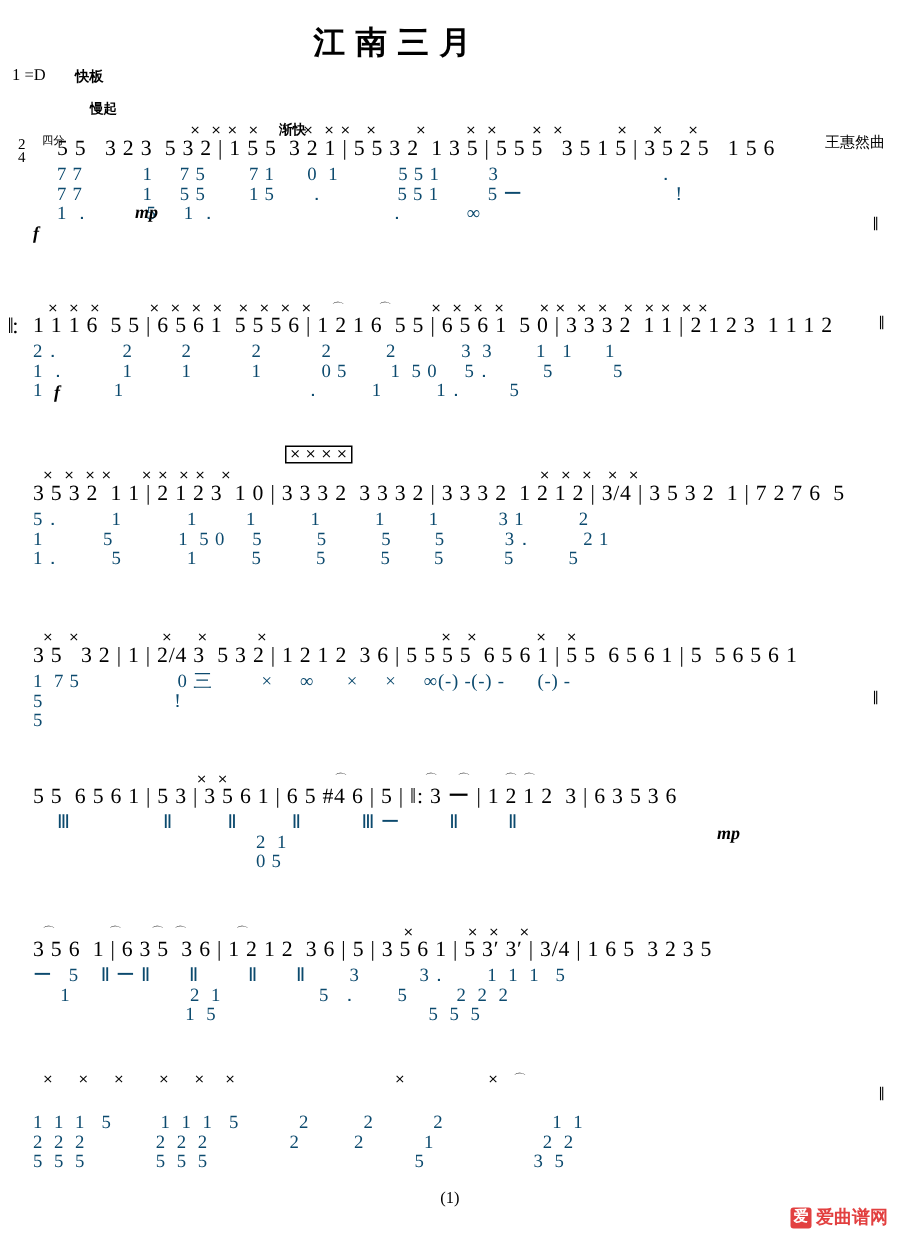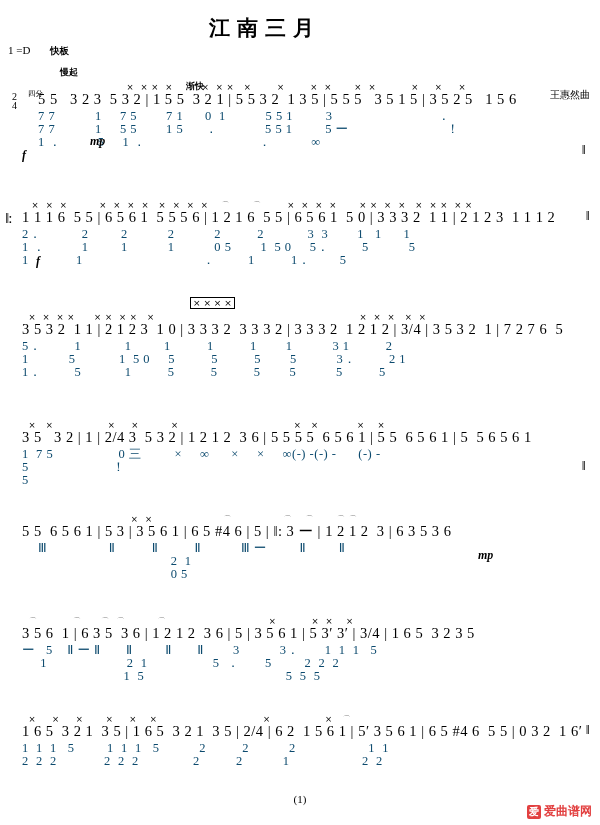--- a/index.html
+++ b/index.html
@@ -238,23 +238,23 @@
       <div class="notes" style="top:12px;left:14px;">3 5 6  1 | 6 3 5  3 6 | 1 2 1 2  3 6 | 5 | 3 5 6 1 | 5 3′ 3′ | 3/4 | 1 6 5  3 2 3 5</div>
       <div class="under1" style="top:30px;left:14px;">ー   5    Ⅱ ー Ⅱ       Ⅱ         Ⅱ       Ⅱ        3           3．       1  1  1   5</div>
       <div class="under2" style="top:43px;left:14px;">     1                      2  1                  5  ．       5         2  2  2</div>
       <div class="under3" style="top:56px;left:14px;">                            1  5                                       5  5  5</div>
     </div>
   </div>
 
   <div class="system" style="top:712px;height:80px;">
     <div class="sysline">
       <div class="orn" style="top:2px;left:14px;">  ×     ×     ×       ×     ×    ×                                 ×                 ×   ⌒</div>
-      <div class="notes" style="top:12px;left:14px;">1 6 5  3 2 1  3 5 | 1 6 5  3 2 1  3 5 | 2/4 | 6 2  1 5 6 1 | 5′ 3 5 6 1 | 6 5 #4 6  5 5 | 0 3 2  1 6′</div>
       <div class="under1" style="top:30px;left:14px;">1  1  1   5         1  1  1   5           2          2           2                    1  1</div>
       <div class="under2" style="top:43px;left:14px;">2  2  2             2  2  2               2          2           1                    2  2</div>
+      <div class="under3" style="top:56px;left:14px;">5  5  5             5  5  5                                      5                    3  5</div>
       <div class="tail" style="right:2px;top:12px;">‖</div>
     </div>
   </div>
 
   <div class="footer-num">(1)</div>
 
   <div class="watermark">
     <span class="wm-box">爱</span>
     <span>爱曲谱网</span>
   </div>

